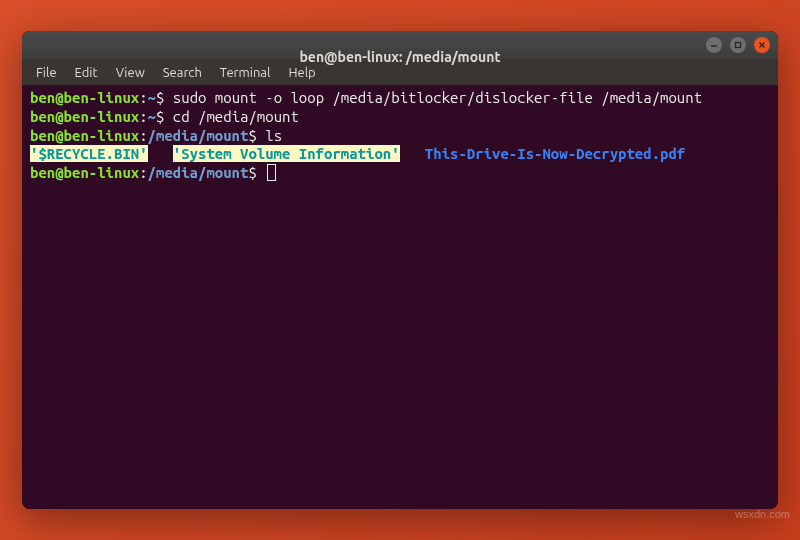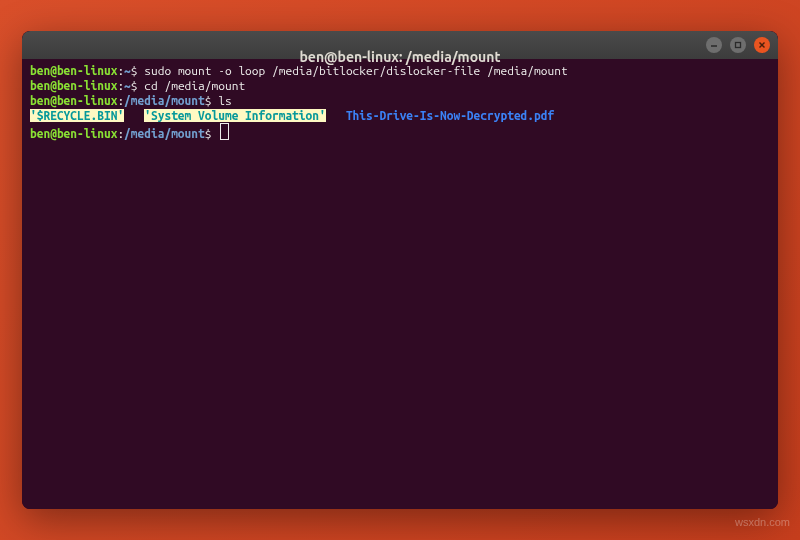--- a/index.html
+++ b/index.html
@@ -86,21 +86,21 @@
       font-family: "Ubuntu", sans-serif;
       font-size: 13px;
       padding: 3px 8px;
       cursor: pointer;
     }
     .terminal-body {
       flex: 1;
       background: #300a24;
       padding: 4px 8px;
       font-family: "Ubuntu Mono", "DejaVu Sans Mono", monospace;
-      font-size: 12px;
+      font-size: 15px;
       line-height: 1.25;
       white-space: pre;
       overflow: hidden;
     }
     .line {
       display: block;
     }
     .user-host {
       color: #8ae234;
       font-weight: bold;
@@ -130,21 +130,21 @@
     .cursor {
       display: inline-block;
       width: 9px;
       height: 17px;
       border: 1px solid #eeeeec;
       vertical-align: text-bottom;
       margin-left: 2px;
     }
     .watermark {
       position: absolute;
-      bottom: 12px;
+      bottom: 20px;
       right: 10px;
       color: rgba(255,255,255,0.3);
       font-family: sans-serif;
       font-size: 11px;
     }
   </style>
 </head>
 <body>
 
 <div class="window">
@@ -163,17 +163,25 @@
       </div>
       <div class="control-btn btn-close">
         <svg width="8" height="8" viewBox="0 0 8 8">
             <line x1="1.5" y1="1.5" x2="6.5" y2="6.5" stroke="#4a1e0a" stroke-width="1.5"></line>
             <line x1="6.5" y1="1.5" x2="1.5" y2="6.5" stroke="#4a1e0a" stroke-width="1.5"></line>
           </svg>
       </div>
     </div>
   </div>
 
+  <div class="menubar">
+    <span class="menu-item">File</span>
+    <span class="menu-item">Edit</span>
+    <span class="menu-item">View</span>
+    <span class="menu-item">Search</span>
+    <span class="menu-item">Terminal</span>
+    <span class="menu-item">Help</span>
+  </div>
 
   <div class="terminal-body"><span class="line"><span class="user-host">ben@ben-linux</span><span class="colon">:</span><span class="path">~</span><span class="dollar">$ </span><span class="cmd">sudo mount -o loop /media/bitlocker/dislocker-file /media/mount</span></span><span class="line"><span class="user-host">ben@ben-linux</span><span class="colon">:</span><span class="path">~</span><span class="dollar">$ </span><span class="cmd">cd /media/mount</span></span><span class="line"><span class="user-host">ben@ben-linux</span><span class="colon">:</span><span class="path">/media/mount</span><span class="dollar">$ </span><span class="cmd">ls</span></span><span class="line"><span class="highlight-green">'$RECYCLE.BIN'</span><span class="cmd">   </span><span class="highlight-green">'System Volume Information'</span><span class="cmd">   </span><span class="teal-file">This-Drive-Is-Now-Decrypted.pdf</span></span><span class="line"><span class="user-host">ben@ben-linux</span><span class="colon">:</span><span class="path">/media/mount</span><span class="dollar">$ </span><span class="cursor"></span></span></div>
 </div>
 
 <div class="watermark">wsxdn.com</div>
 
 </body></html>

